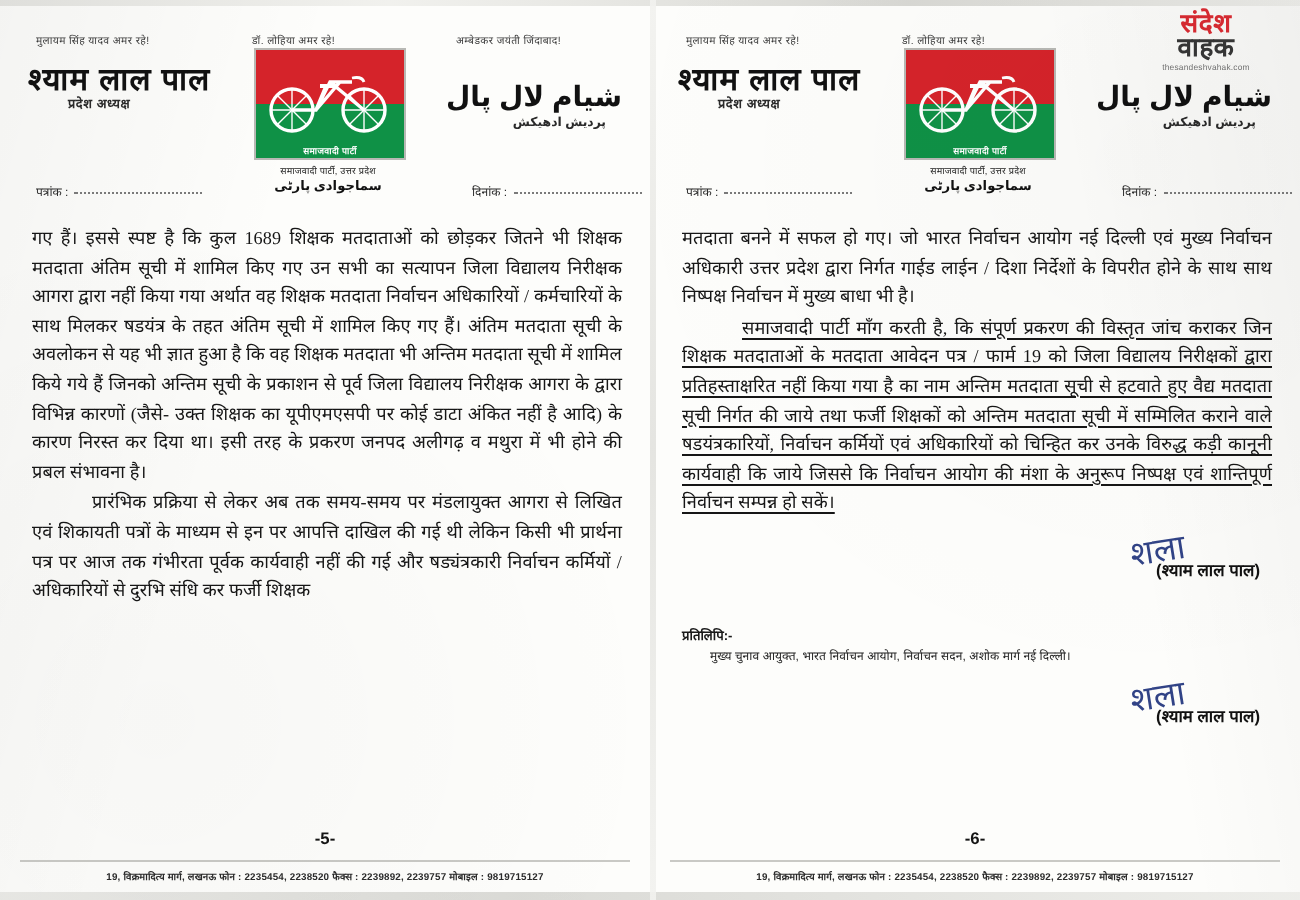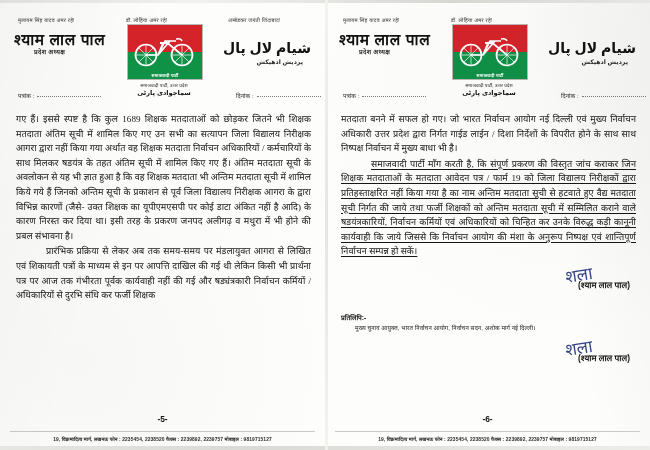--- a/index.html
+++ b/index.html
@@ -246,20 +246,25 @@
         <div class="logo-cap2">سماجوادی پارٹی</div>
       </div>
 
       <div class="field pt">
         <span>पत्रांक :</span><span class="rule"></span>
       </div>
       <div class="field dt">
         <span>दिनांक :</span><span class="rule"></span>
       </div>
 
+      <div class="wm">
+        <div class="w1">संदेश</div>
+        <div class="w2">वाहक</div>
+        <div class="w3">thesandeshvahak.com</div>
+      </div>
     </div>
 
     <div class="body">
       <p class="para">मतदाता बनने में सफल हो गए। जो भारत निर्वाचन आयोग नई दिल्ली एवं मुख्य निर्वाचन अधिकारी उत्तर प्रदेश द्वारा निर्गत गाईड लाईन / दिशा निर्देशों के विपरीत होने के साथ साथ निष्पक्ष निर्वाचन में मुख्य बाधा भी है।</p>
       <p class="para indent u">समाजवादी पार्टी माँग करती है, कि संपूर्ण प्रकरण की विस्तृत जांच कराकर जिन शिक्षक मतदाताओं के मतदाता आवेदन पत्र / फार्म 19 को जिला विद्यालय निरीक्षकों द्वारा प्रतिहस्ताक्षरित नहीं किया गया है का नाम अन्तिम मतदाता सूची से हटवाते हुए वैद्य मतदाता सूची निर्गत की जाये तथा फर्जी शिक्षकों को अन्तिम मतदाता सूची में सम्मिलित कराने वाले षडयंत्रकारियों, निर्वाचन कर्मियों एवं अधिकारियों को चिन्हित कर उनके विरुद्ध कड़ी कानूनी कार्यवाही कि जाये जिससे कि निर्वाचन आयोग की मंशा के अनुरूप निष्पक्ष एवं शान्तिपूर्ण निर्वाचन सम्पन्न हो सकें।</p>
 
       <div class="sign-block">
         <div class="sign-mark">शला</div>
         <div class="sign-name">(श्याम लाल पाल)</div>
       </div>

